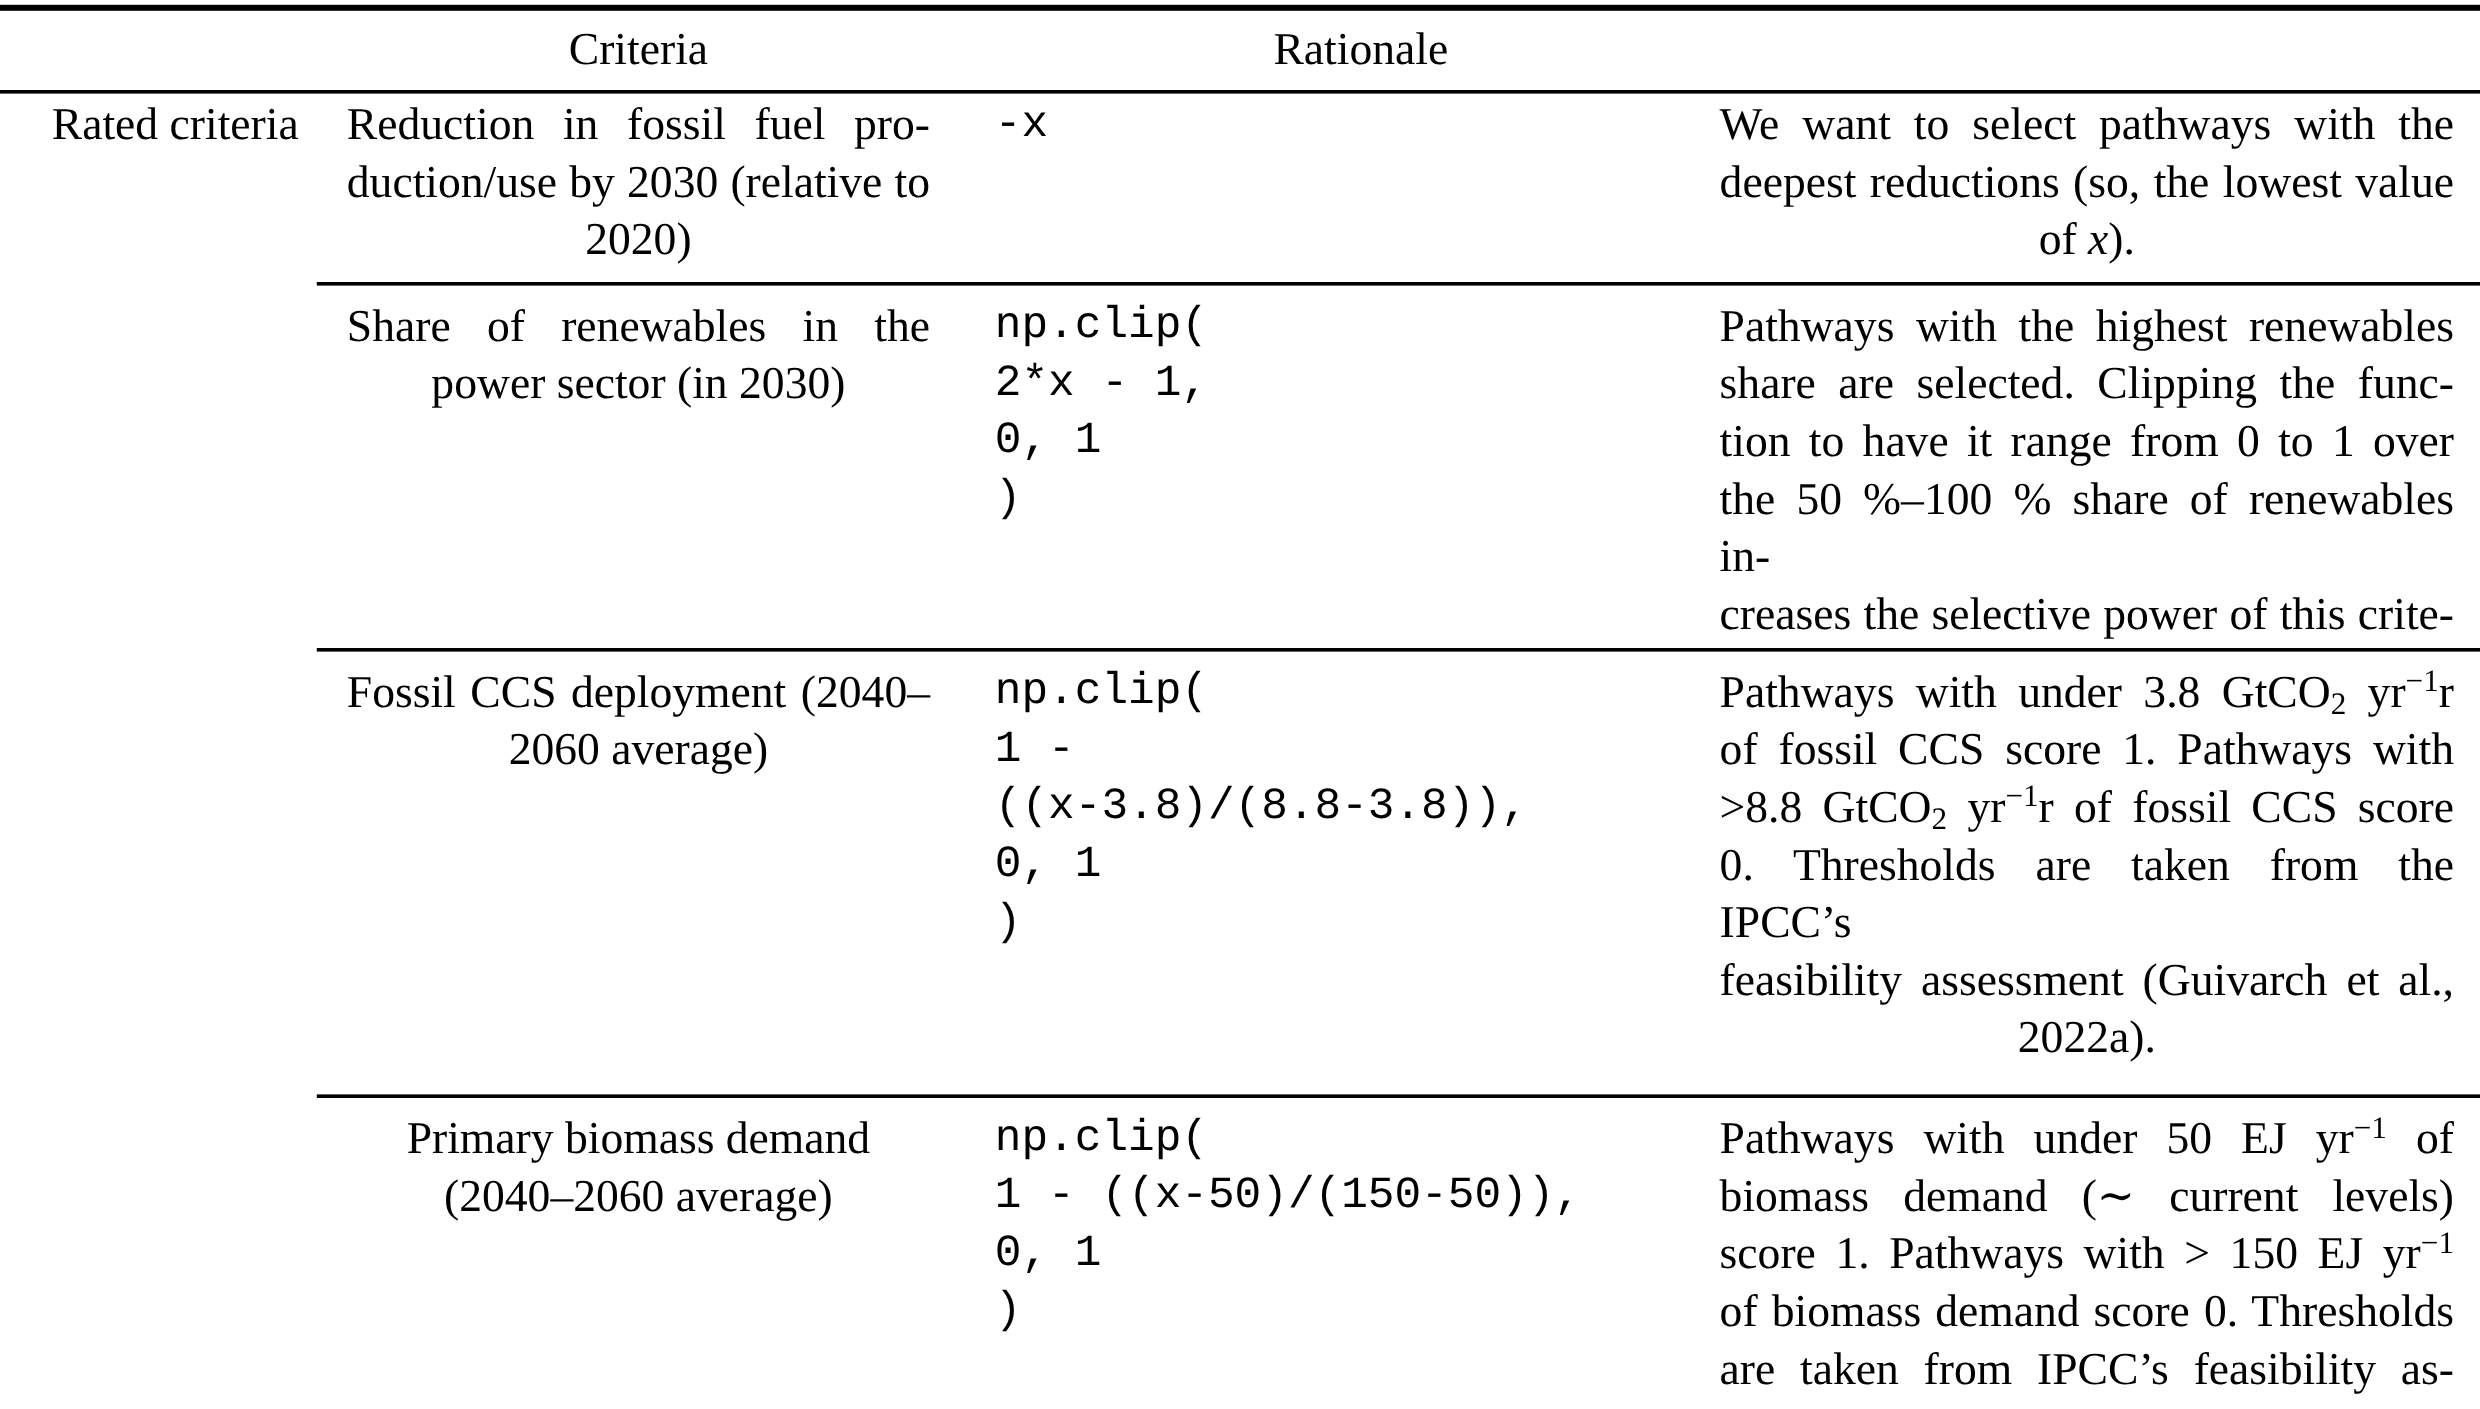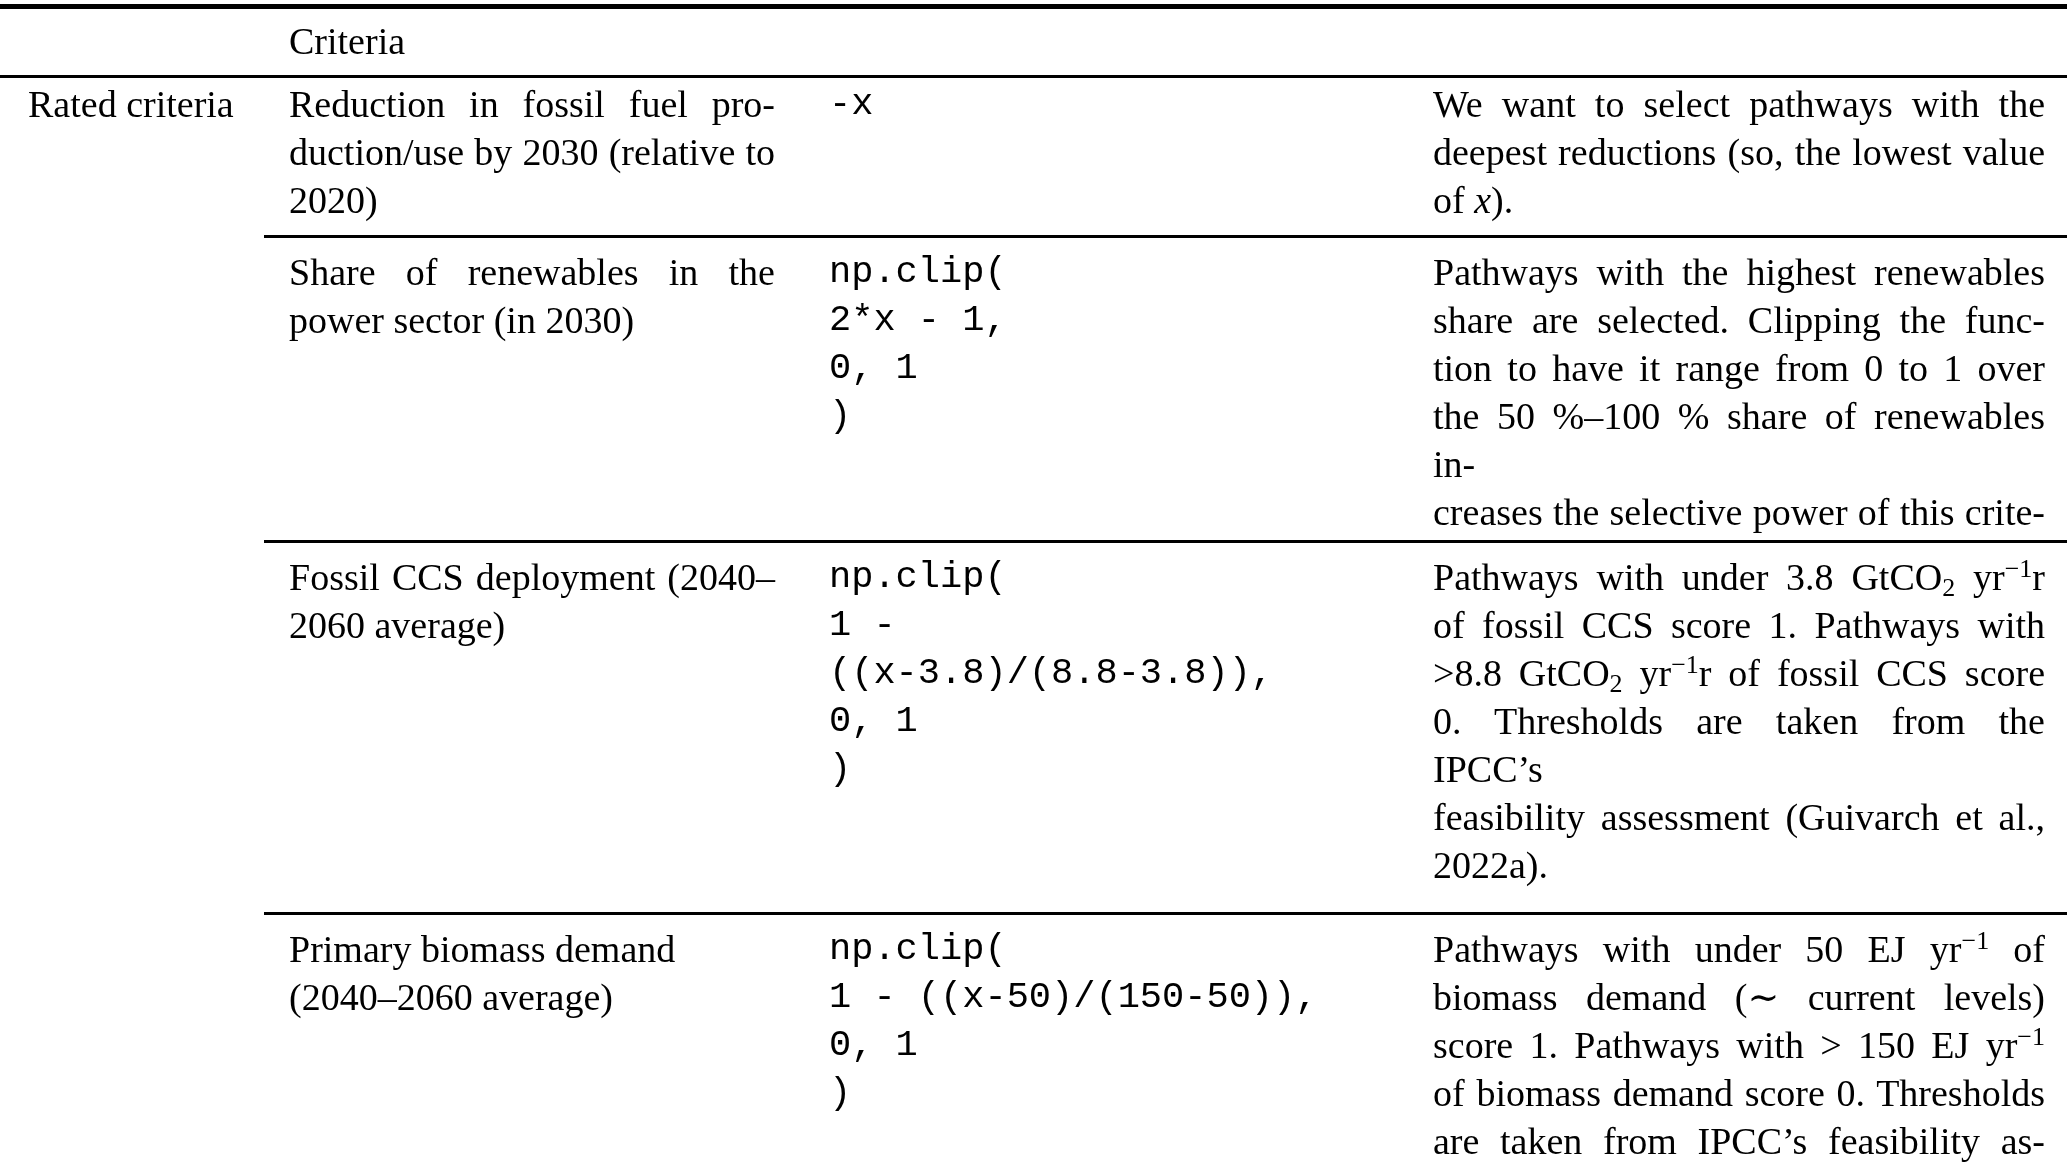--- a/index.html
+++ b/index.html
@@ -26,20 +26,21 @@
   .prule {
     height: 3px;
     background: #000000;
     margin-left: 264px;
   }
   .hrow {
     display: flex;
     height: 66px;
     box-sizing: border-box;
     padding-top: 8px;
+    text-align: center;
   }
   .brow {
     display: flex;
     box-sizing: border-box;
   }
   .brow.r1 { height: 157px; padding-top: 2px; }
   .brow.r2 { height: 302px; padding-top: 10px; }
   .brow.r3 { height: 369px; padding-top: 10px; }
   .brow.r4 { height: 306px; padding-top: 10px; }
   .cell {
@@ -47,21 +48,21 @@
     overflow: hidden;
   }
   .c1 { width: 264px; padding-left: 28px; }
   .c2 { width: 536px; padding-left: 25px; padding-right: 25px; }
   .c3 { width: 605px; padding-left: 29px; }
   .c4 { width: 662px; padding-left: 28px; padding-right: 22px; }
   .hd { line-height: 48px; }
   .ln {
     line-height: 48px;
     min-height: 48px;
-    text-align: left;
+    text-align: center;
   }
   .jl {
     text-align: justify;
     text-align-last: justify;
   }
   .it { font-style: italic; }
   .code {
     font-family: "Liberation Mono", "DejaVu Sans Mono", monospace;
     font-size: 37px;
     line-height: 48px;
@@ -80,20 +81,21 @@
 <body>
 
 <div class="page">
   <div class="tbl">
 
     <div class="rule top"></div>
 
     <div class="hrow">
       <div class="cell c1 hd"></div>
       <div class="cell c2 hd">Criteria</div>
+      <div class="cell c4 hd">Rationale</div>
     </div>
 
     <div class="rule mid"></div>
 
     <div class="brow r1">
       <div class="cell c1">
         <div class="ln">Rated criteria</div>
       </div>
       <div class="cell c2">
           <div class="ln jl"><span>Reduction in fossil fuel pro-</span></div>

